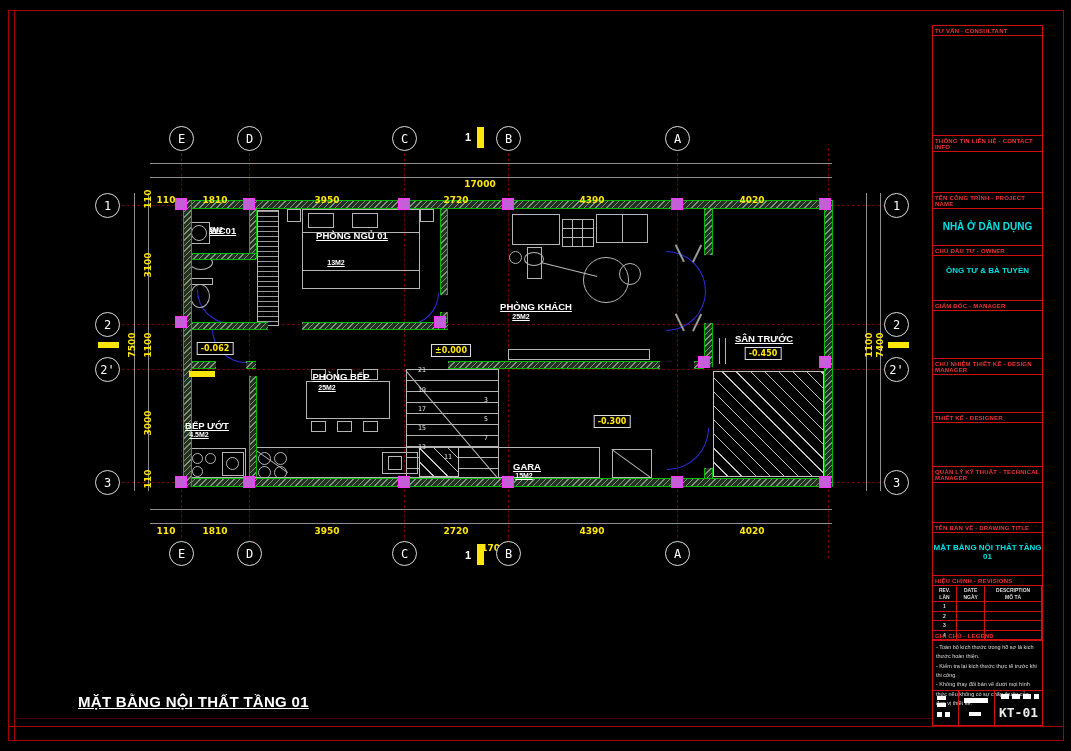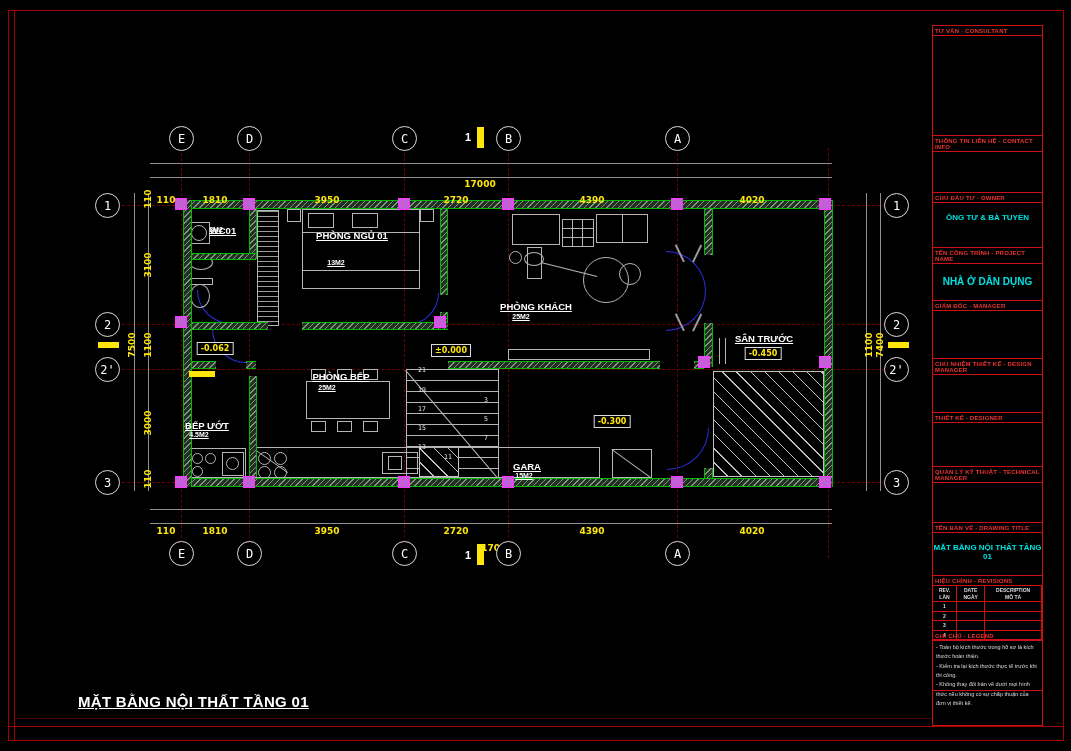--- a/index.html
+++ b/index.html
@@ -289,27 +289,27 @@
   <div class="lvl" style="left:763px;top:347px;">-0.450</div>
   <div class="lvl" style="left:612px;top:415px;">-0.300</div>
 
   <div id="tb">
     <div class="tbs" style="height:110px;">
       <div class="tbh">TƯ VẤN - CONSULTANT</div>
     </div>
     <div class="tbs" style="height:57px;">
       <div class="tbh">THÔNG TIN LIÊN HỆ - CONTACT INFO</div>
     </div>
+    <div class="tbs" style="height:53px;">
+      <div class="tbh">TÊN CÔNG TRÌNH - PROJECT NAME</div>
+      <div class="tbc">NHÀ Ở DÂN DỤNG</div>
+    </div>
     <div class="tbs" style="height:55px;">
       <div class="tbh">CHỦ ĐẦU TƯ - OWNER</div>
       <div class="tbc small">ÔNG TƯ &amp; BÀ TUYỀN</div>
-    </div>
-    <div class="tbs" style="height:53px;">
-      <div class="tbh">TÊN CÔNG TRÌNH - PROJECT NAME</div>
-      <div class="tbc">NHÀ Ở DÂN DỤNG</div>
     </div>
     <div class="tbs" style="height:58px;">
       <div class="tbh">GIÁM ĐỐC - MANAGER</div>
     </div>
     <div class="tbs" style="height:54px;">
       <div class="tbh">CHỦ NHIỆM THIẾT KẾ - DESIGN MANAGER</div>
     </div>
     <div class="tbs" style="height:54px;">
       <div class="tbh">THIẾT KẾ - DESIGNER</div>
     </div>
@@ -341,17 +341,38 @@
       </div>
     </div>
     <div class="tbs" style="height:60px;">
       <div class="tbh">GHI CHÚ - LEGEND</div>
       <div class="notes">
         <div>- Toàn bộ kích thước trong hồ sơ là kích thước hoàn thiện.</div>
         <div>- Kiểm tra lại kích thước thực tế trước khi thi công.</div>
         <div>- Không thay đổi bản vẽ dưới mọi hình thức nếu không có sự chấp thuận của đơn vị thiết kế.</div>
       </div>
     </div>
+    <div class="tbs" style="height:34px;border-bottom:none;">
+      <div class="strip">
+        <div class="cell" style="width:26px;">
+          <div class="wblk" style="left:4px;top:5px;width:9px;height:4px;"></div>
+          <div class="wblk" style="left:4px;top:12px;width:9px;height:4px;"></div>
+          <div class="wblk" style="left:4px;top:21px;width:5px;height:5px;"></div>
+          <div class="wblk" style="left:12px;top:21px;width:5px;height:5px;"></div>
+        </div>
+        <div class="cell" style="width:36px;">
+          <div class="wblk" style="left:5px;top:7px;width:24px;height:5px;"></div>
+          <div class="wblk" style="left:10px;top:21px;width:12px;height:4px;"></div>
+        </div>
+        <div class="cell" style="flex:1;border-right:none;">
+          <div class="wblk" style="left:6px;top:3px;width:8px;height:5px;"></div>
+          <div class="wblk" style="left:17px;top:3px;width:8px;height:5px;"></div>
+          <div class="wblk" style="left:28px;top:3px;width:8px;height:5px;"></div>
+          <div class="wblk" style="left:39px;top:3px;width:5px;height:5px;"></div>
+          <div id="kt">KT-01</div>
+        </div>
+      </div>
+    </div>
   </div>
 
   <div id="ftitle">MẶT BẰNG NỘI THẤT TẦNG 01</div>
 
 </div>
 
 </body></html>

